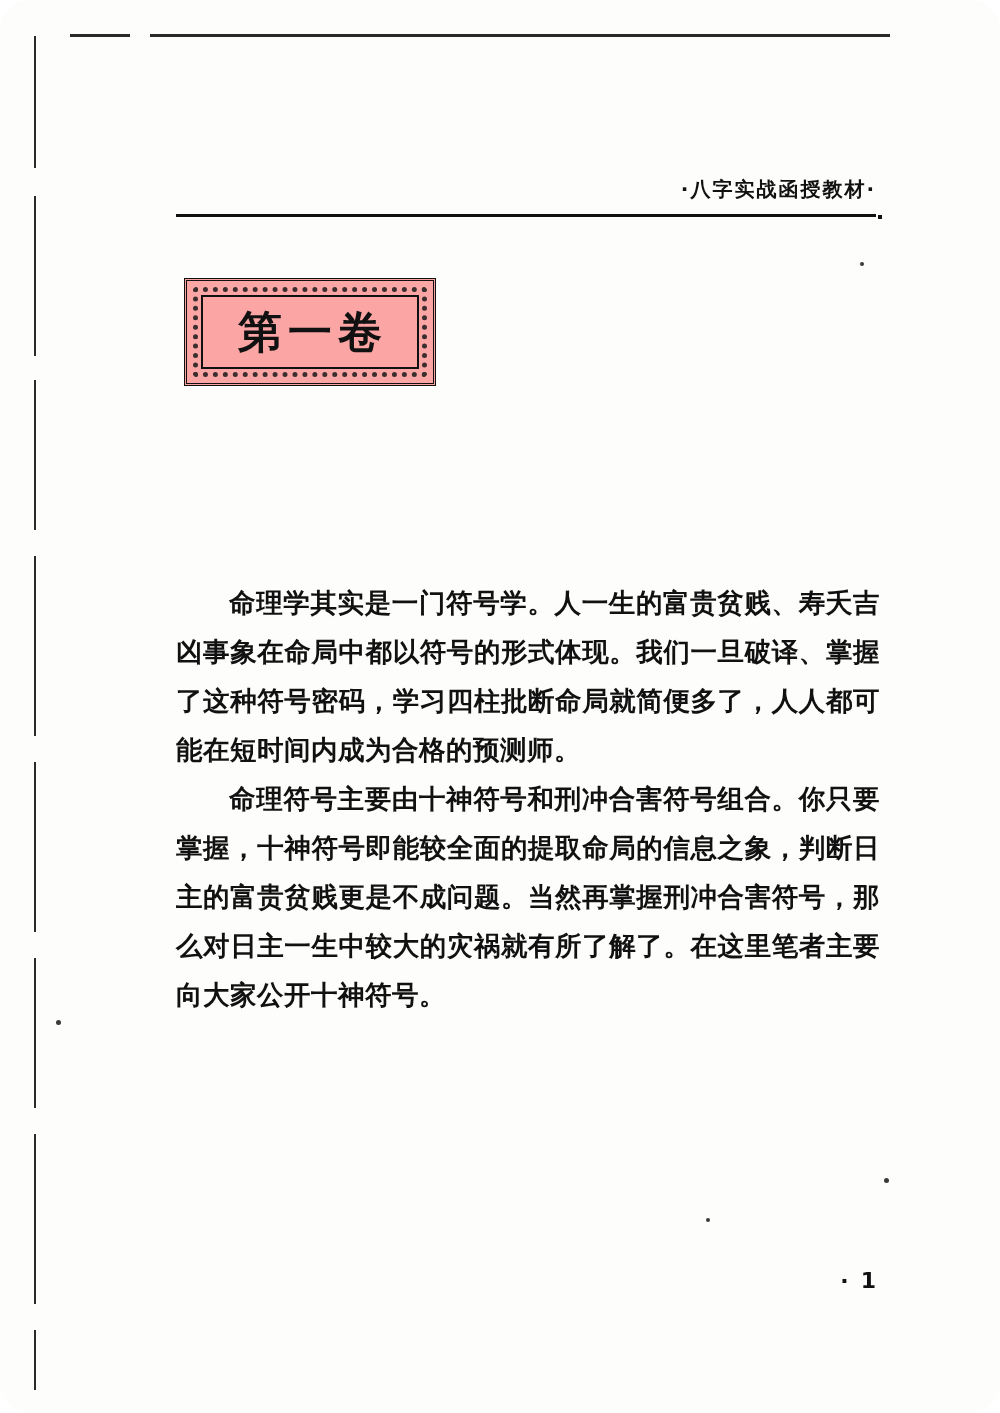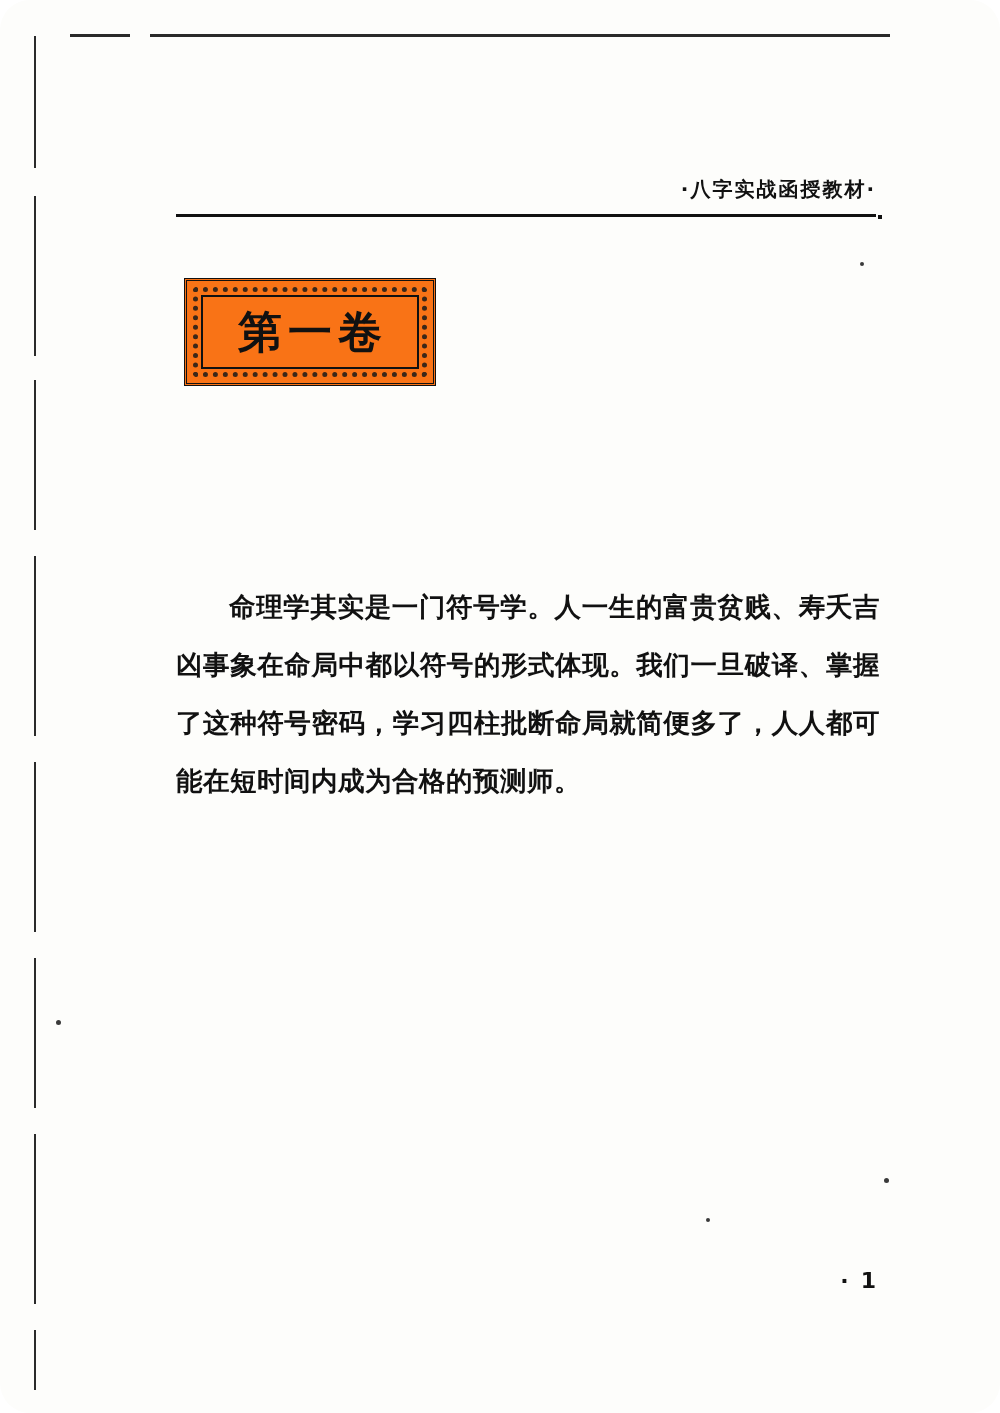--- a/index.html
+++ b/index.html
@@ -70,21 +70,21 @@
 
   
   .volume-box {
     position: absolute;
     top: 278px;
     left: 184px;
     width: 252px;
     height: 108px;
     border: 3px double #111;
     box-sizing: border-box;
-    background: #f97316;
+    background: #fca5a5;
     display: flex;
     align-items: center;
     justify-content: center;
   }
   .volume-box .inner-frame {
     position: absolute;
     inset: 6px;
     border: 5px dotted #1a1a1a;
     border-radius: 4px;
     opacity: .85;
@@ -122,21 +122,21 @@
   
   .body-text {
     position: absolute;
     top: 578px;
     left: 176px;
     width: 704px;
   }
   .para {
     font-family: "DejaVu Sans", "Liberation Sans", sans-serif;
     font-size: 26.5px;
-    line-height: 58px;
+    line-height: 49px;
     text-indent: 2em;
     text-align: justify;
     color: #111;
     margin: 0 0 0 0;
     letter-spacing: 0.5px;
     font-weight: 600;
   }
 
   
   .page-number {
@@ -181,19 +181,20 @@
 
   <div class="volume-box">
     <div class="inner-frame"></div>
     <div class="inner-frame2"></div>
     <div class="volume-label">第一卷</div>
   </div>
 
 
   <div class="body-text">
     <p class="para">命理学其实是一门符号学。人一生的富贵贫贱、寿夭吉凶事象在命局中都以符号的形式体现。我们一旦破译、掌握了这种符号密码，学习四柱批断命局就简便多了，人人都可能在短时间内成为合格的预测师。</p>
+    <p class="para">命理符号主要由十神符号和刑冲合害符号组合。你只要掌握，十神符号即能较全面的提取命局的信息之象，判断日主的富贵贫贱更是不成问题。当然再掌握刑冲合害符号，那么对日主一生中较大的灾祸就有所了解了。在这里笔者主要向大家公开十神符号。</p>
   </div>
 
   <div class="page-number">
     <span class="dot">·</span><span>1</span>
   </div>
 
 </div>
 
 </body></html>

